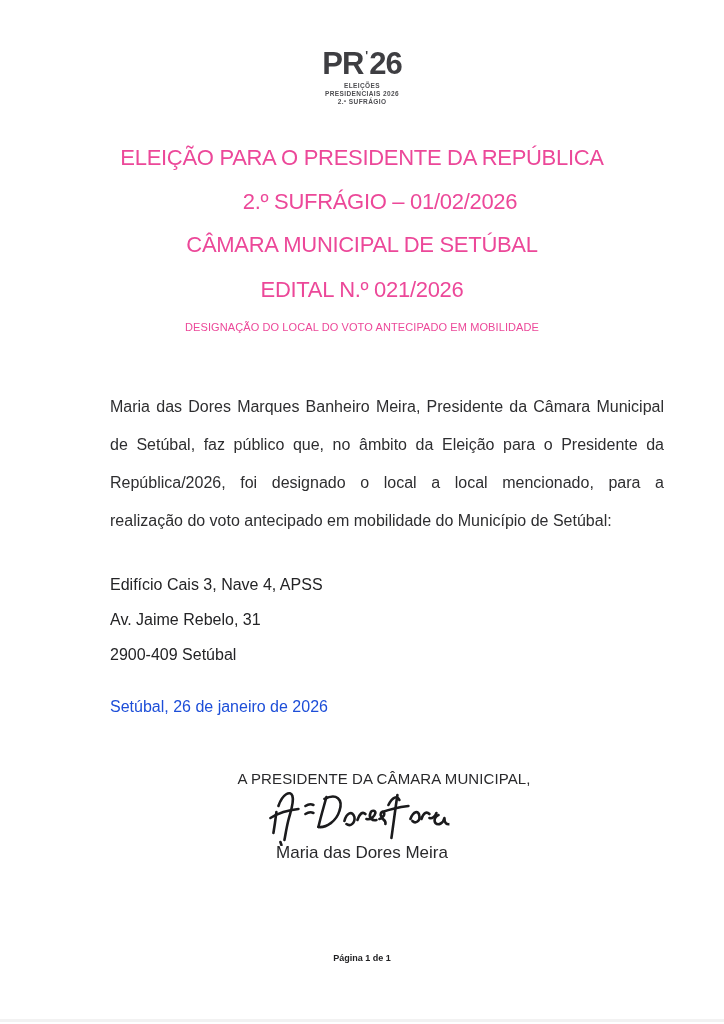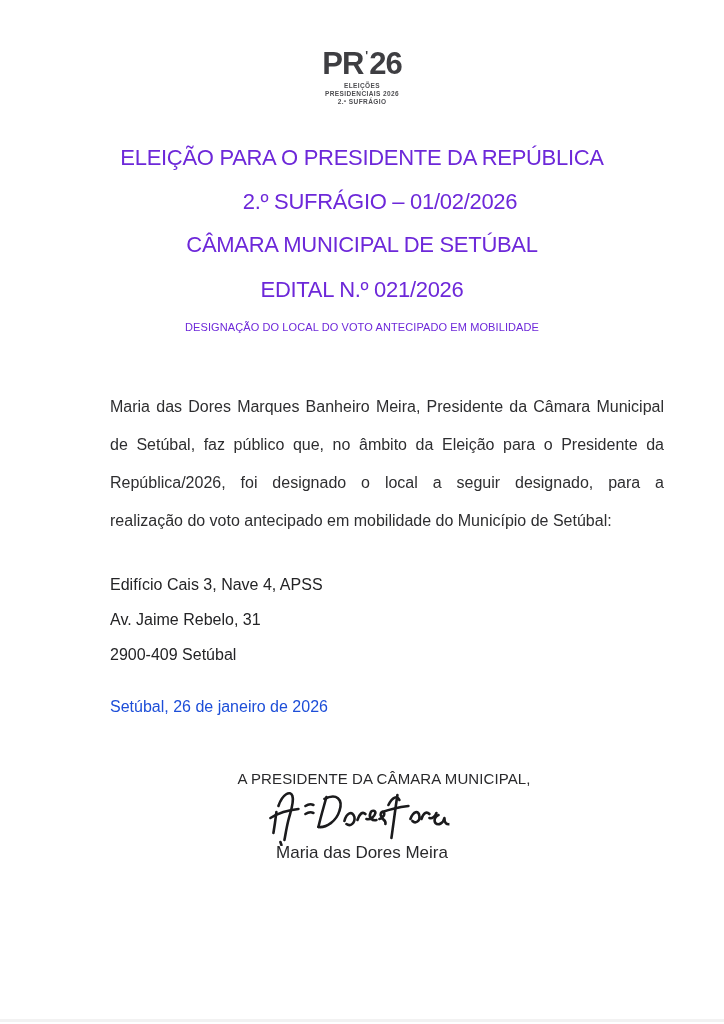--- a/index.html
+++ b/index.html
@@ -42,21 +42,21 @@
     font-size: 6.5px;
     font-weight: 700;
     letter-spacing: 0.4px;
     color: #4e4e52;
     line-height: 8px;
   }
   .h-line {
     font-size: 22px;
     font-weight: 400;
     letter-spacing: -0.3px;
-    color: #6d28d9;
+    color: #ec4899;
     line-height: 28px;
   }
   .h1 { top: 144px; }
   .h2 { top: 188px; margin-left: 18px; }
   .h3 { top: 231px; }
   .h4 { top: 276px; }
   .h-sub {
     top: 317px;
     font-size: 11px;
     letter-spacing: 0.1px;
@@ -163,21 +163,21 @@
 
   <div class="abs h-line h1">ELEIÇÃO PARA O PRESIDENTE DA REPÚBLICA</div>
   <div class="abs h-line h2">2.º SUFRÁGIO – 01/02/2026</div>
   <div class="abs h-line h3">CÂMARA MUNICIPAL DE SETÚBAL</div>
   <div class="abs h-line h4">EDITAL N.º 021/2026</div>
   <div class="abs h-line h-sub">DESIGNAÇÃO DO LOCAL DO VOTO ANTECIPADO EM MOBILIDADE</div>
 
   <div class="paragraph">
     <div class="para-line">Maria das Dores Marques Banheiro Meira, Presidente da Câmara Municipal</div>
     <div class="para-line">de Setúbal, faz público que, no âmbito da Eleição para o Presidente da</div>
-    <div class="para-line">República/2026, foi designado o local a seguir designado, para a</div>
+    <div class="para-line">República/2026, foi designado o local a local mencionado, para a</div>
     <div class="para-line last">realização do voto antecipado em mobilidade do Município de Setúbal:</div>
   </div>
 
   <div class="address">
     <div>Edifício Cais 3, Nave 4, APSS</div>
     <div>Av. Jaime Rebelo, 31</div>
     <div>2900-409 Setúbal</div>
   </div>
 
   <div class="dateline">Setúbal, 26 de janeiro de 2026</div>
@@ -206,15 +206,16 @@
       <path d="M116,26 C124,23 134,21 142,20"></path>
       <path d="M144,33 c3,-8 8,-9 9,-3 c1,5 -4,8 -7,5"></path>
       <path d="M155,33 c2,-6 5,-8 8,-5"></path>
       <path d="M163,32 c3,1 6,-2 7,-5"></path>
       <path d="M172,29 c-3,1 -5,5 -3,8 c3,3 8,0 9,-5 c0,5 2,7 6,6"></path>
     </svg>
   </div>
 
   <div class="abs sig-name">Maria das Dores Meira</div>
 
+  <div class="abs page-footer">Página 1 de 1</div>
 
   <div class="scan-edge"></div>
 </div>
 
 </body></html>

